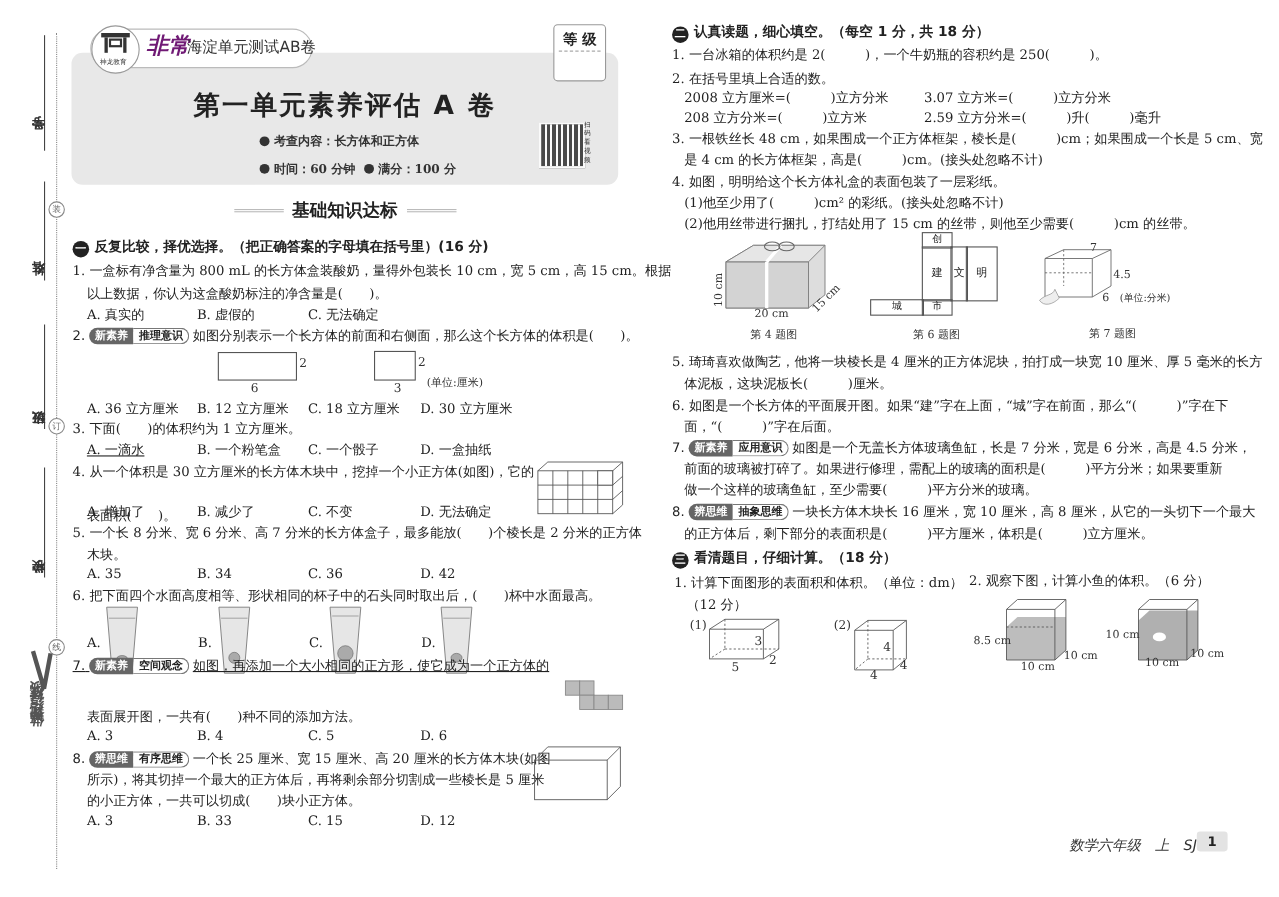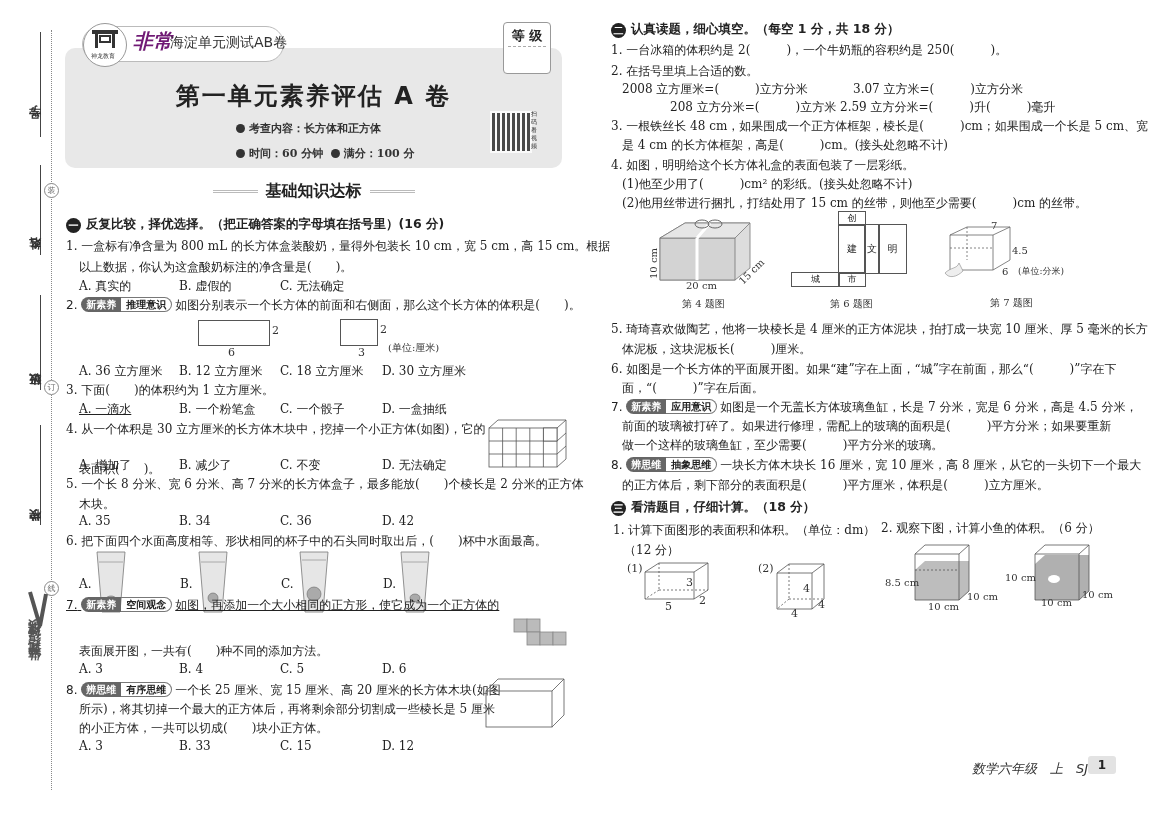--- a/index.html
+++ b/index.html
@@ -199,22 +199,22 @@
 </svg>
 <div class="opt" style="left:79px;top:739px;">A. 3</div>
 <div class="opt" style="left:179px;top:739px;">B. 33</div>
 <div class="opt" style="left:280px;top:739px;">C. 15</div>
 <div class="opt" style="left:382px;top:739px;">D. 12</div>
 
 <div class="sec" style="left:611px;top:21px;"><span class="num">二</span><span>认真读题，细心填空。（每空 1 分，共 18 分）</span></div>
 <div class="line" style="left:611px;top:42px;">1. 一台冰箱的体积约是 2(　　　)，一个牛奶瓶的容积约是 250(　　　)。</div>
 <div class="line" style="left:611px;top:63px;">2. 在括号里填上合适的数。</div>
 <div class="line" style="left:622px;top:81px;">2008 立方厘米=(　　　)立方分米</div>
-<div class="line" style="left:840px;top:81px;margin-left:13px;">3.07 立方米=(　　　)立方分米</div>
-<div class="line" style="left:622px;top:99px;margin-left:48px;">208 立方分米=(　　　)立方米</div>
+<div class="line" style="left:840px;top:81px;">3.07 立方米=(　　　)立方分米</div>
+<div class="line" style="left:622px;top:99px;">208 立方分米=(　　　)立方米</div>
 <div class="line" style="left:840px;top:99px;">2.59 立方分米=(　　　)升(　　　)毫升</div>
 <div class="line" style="left:611px;top:118px;">3. 一根铁丝长 48 cm，如果围成一个正方体框架，棱长是(　　　)cm；如果围成一个长是 5 cm、宽</div>
 <div class="line" style="left:622px;top:137px;">是 4 cm 的长方体框架，高是(　　　)cm。(接头处忽略不计)</div>
 <div class="line" style="left:611px;top:157px;">4. 如图，明明给这个长方体礼盒的表面包装了一层彩纸。</div>
 <div class="line" style="left:622px;top:176px;">(1)他至少用了(　　　)cm² 的彩纸。(接头处忽略不计)</div>
 <div class="line" style="left:622px;top:195px;">(2)他用丝带进行捆扎，打结处用了 15 cm 的丝带，则他至少需要(　　　)cm 的丝带。</div>
 
 <svg style="left:655px;top:218px;" width="100" height="70">
   <g stroke="#777" stroke-width="0.8">
       <path d="M5 20 L30 5 L95 5 L95 50 L80 62 L5 62 Z" fill="#ddd"></path>

